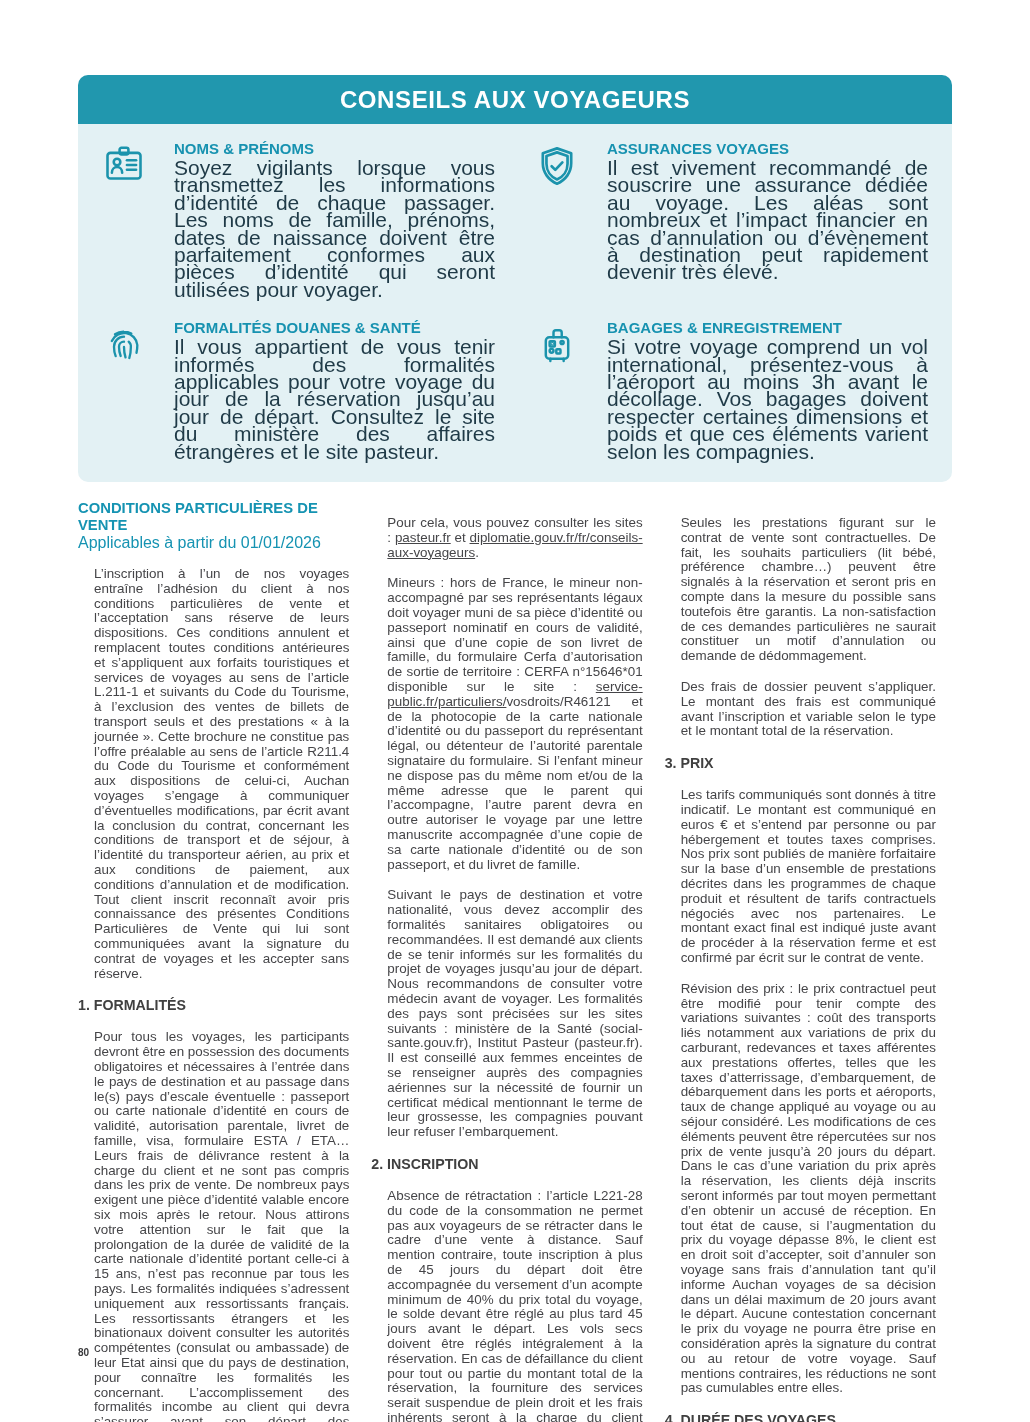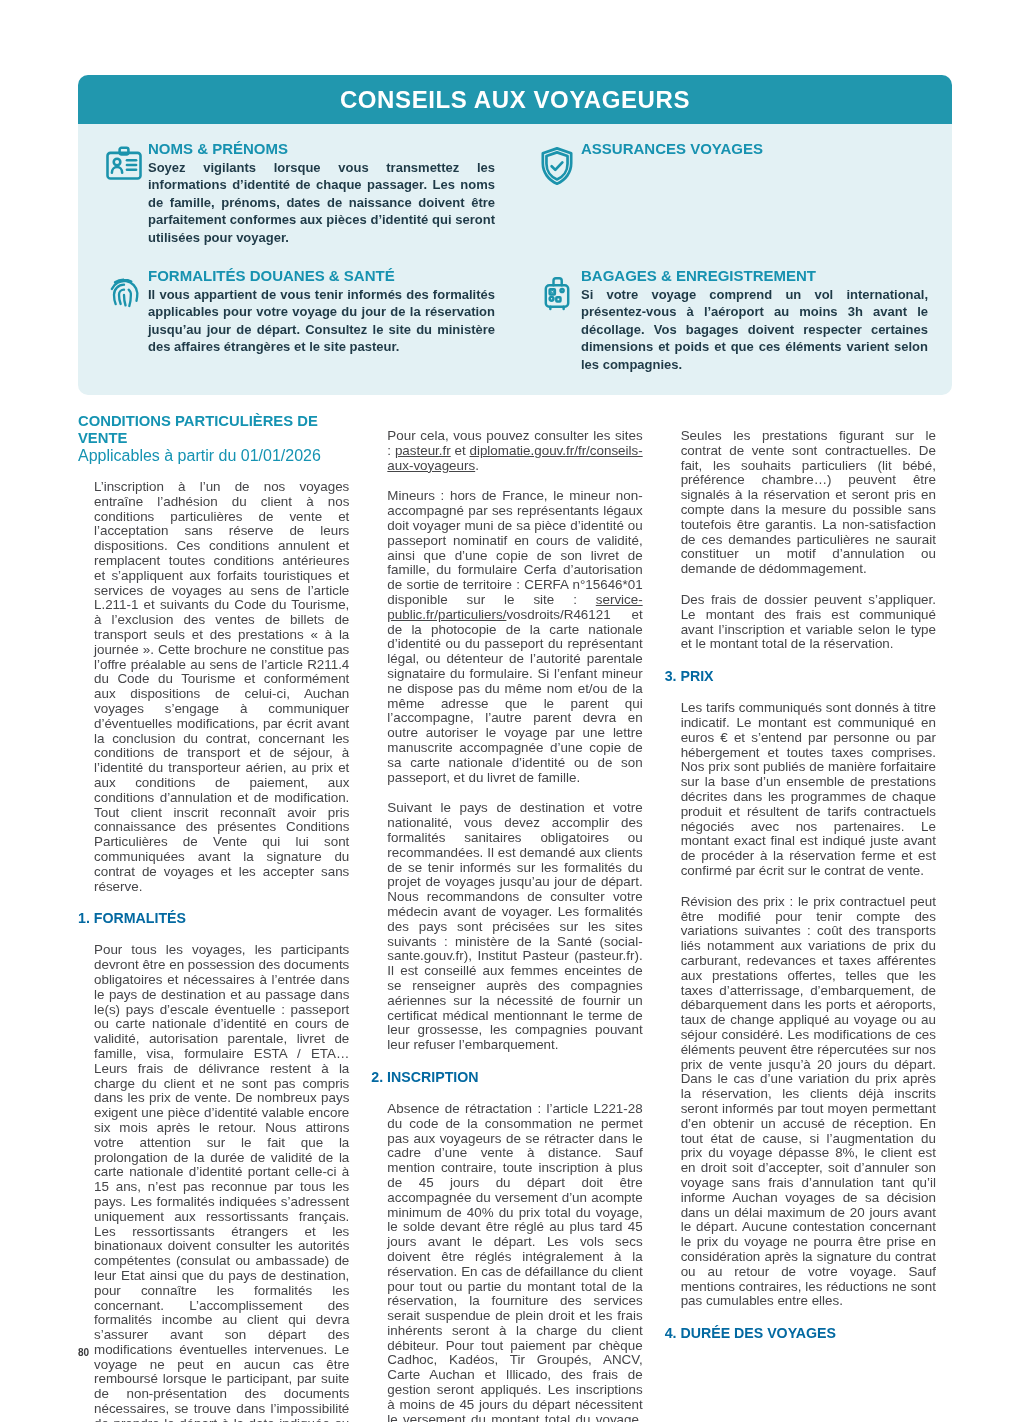--- a/index.html
+++ b/index.html
@@ -28,55 +28,54 @@
   .advice-box{
     margin:0 78px;
     background:#E3F1F4;
     border-radius:0 0 10px 10px;
     padding:16px 24px 22px 22px;
     display:grid;
     grid-template-columns:1fr 1fr;
     column-gap:38px;
     row-gap:21px;
   }
-  .advice-item{display:flex;gap:0;}
+  .advice-item{display:flex;gap:26px;}
   .advice-icon{
     flex:0 0 48px;
     display:flex;justify-content:center;align-items:flex-start;
     padding-top:3px;
   }
   .advice-icon svg{stroke:#1B93AC;fill:none;stroke-width:1.4;stroke-linecap:round;stroke-linejoin:round;}
   .advice-text{flex:1;}
   .advice-title{
     color:#1792B0;
     font-weight:bold;
     font-size:15px;
     margin:0 0 2px 0;
   }
   .advice-body{
     color:#1F3A47;
-    font-size:13px;
+    font-size:21px;
     line-height:17.4px;
     text-align:justify;
     margin:0;
-    font-weight:bold;
   }
   
   .columns{
     margin:18px 78px 0 78px;
     display:flex;
     gap:6px;
     color:#454548;
     font-size:13.4px;
     line-height:14.8px;
   }
   .col{flex:1;min-width:0;}
   .block-title{color:#1593B2;font-size:14.8px;font-weight:bold;margin:0;line-height:17px;}
   .block-subtitle{color:#1593B2;font-size:16px;margin:0 0 14px 0;line-height:17px;}
-  .block-h{color:#0369a1;font-size:14.2px;font-weight:bold;margin:10px 0 2px 0;line-height:17px;}
+  .block-h{color:#404040;font-size:14.2px;font-weight:bold;margin:10px 0 2px 0;line-height:17px;}
   .block-p{margin:16px;text-align:justify;}
   .link{text-decoration:underline;}
   
   .page-number{
     position:absolute;
     left:78px;bottom:64px;
     font-size:10px;
     font-weight:bold;
     color:#3A3A3C;
   }
@@ -113,20 +112,21 @@
     <div class="advice-item">
       <div class="advice-icon">
         <svg width="46" height="46" viewBox="0 0 24 24">
           <path d="M12 2.8l7.4 2.6v5.2c0 4.8-3 8.8-7.4 10.6-4.4-1.8-7.4-5.8-7.4-10.6V5.4z"></path>
           <path d="M12 4.9l5.5 1.9v4c0 3.7-2.2 6.8-5.5 8.2-3.3-1.4-5.5-4.5-5.5-8.2v-4z"></path>
           <path d="M9.2 12.1l1.9 1.9 3.7-3.9"></path>
         </svg>
       </div>
       <div class="advice-text">
         <p class="advice-title">ASSURANCES VOYAGES</p>
+        <p class="advice-body">Il est vivement recommandé de souscrire une assurance dédiée au voyage. Les aléas sont nombreux et l’impact financier en cas d’annulation ou d’évènement à destination peut rapidement devenir très élevé.</p>
       </div>
     </div>
 
     <div class="advice-item">
       <div class="advice-icon">
         <svg width="40" height="46" viewBox="0 0 24 24">
           <path d="M6.6 5.6A9 9 0 0112 4c1.6 0 3.1.4 4.4 1.1"></path>
           <path d="M4.7 9.6A8 8 0 0120 12c0 1.6-.2 3.2-.5 4.7"></path>
           <path d="M12 7a6 6 0 00-6 6c0 2 .3 3.9 1 5.7"></path>
           <path d="M12 10a3 3 0 00-3 3c0 2 .3 3.8 1 5.6"></path>

